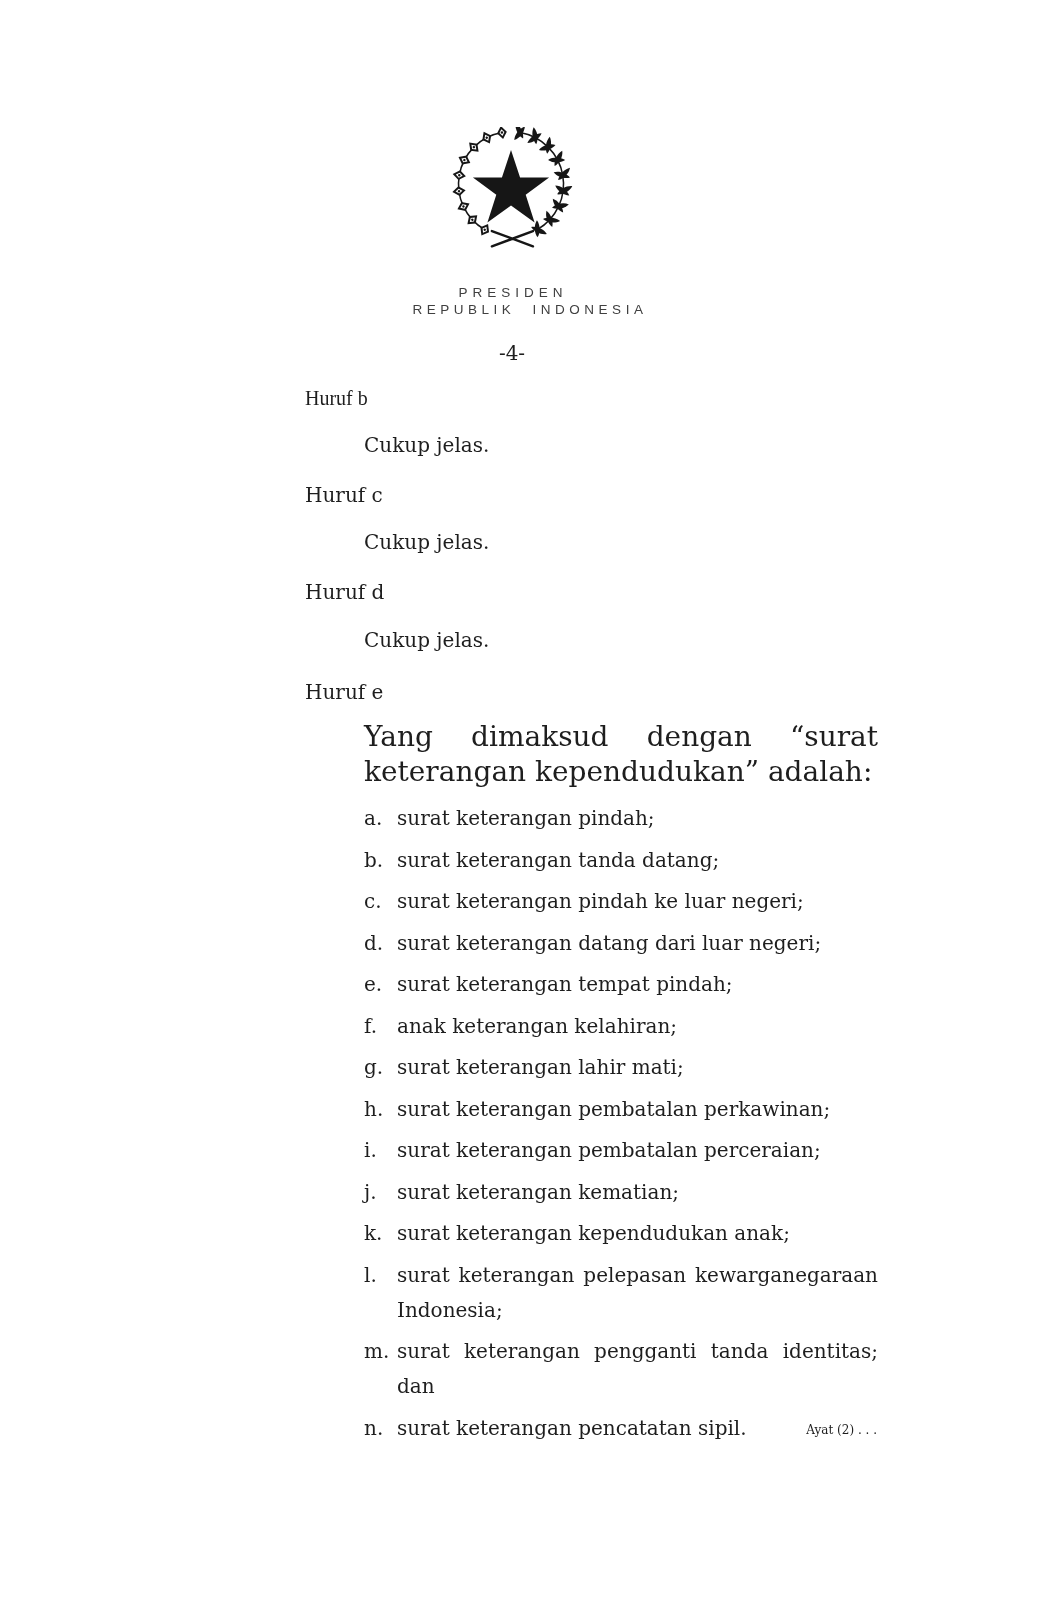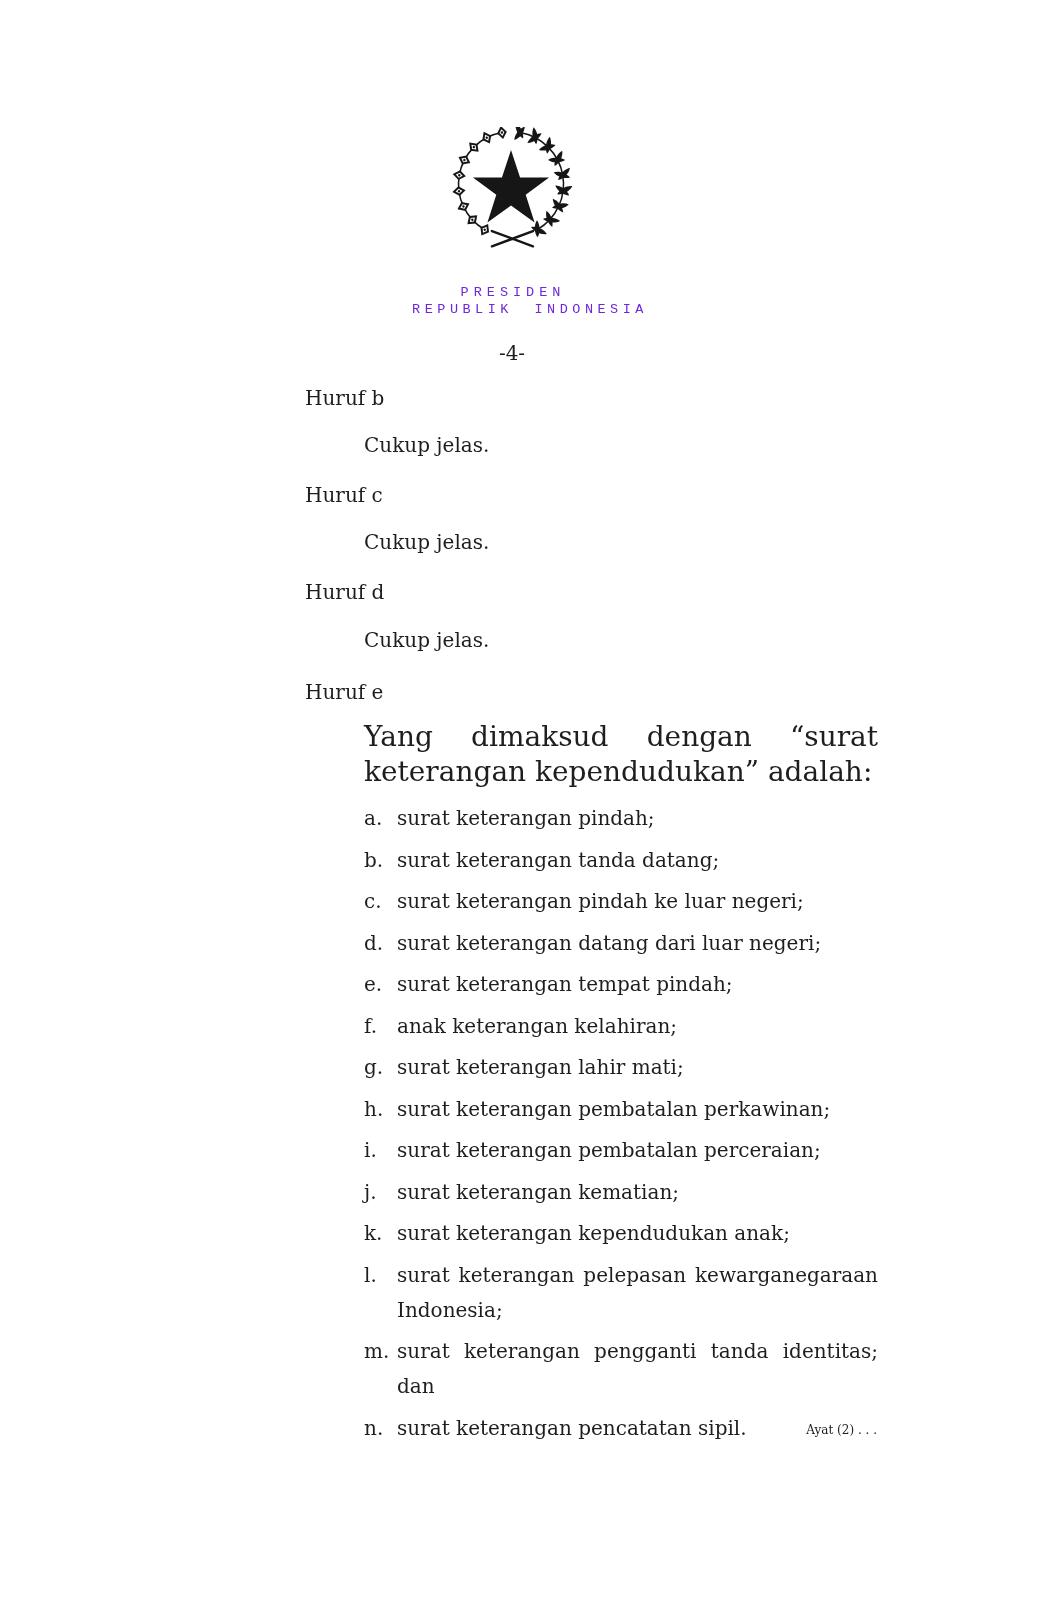--- a/index.html
+++ b/index.html
@@ -15,41 +15,41 @@
     background:#ffffff;
     overflow:hidden;
   }
   
   #emblem{
     position:absolute; left:444px; top:127px;
   }
   .org-line{
     position:absolute; left:0; width:1026px;
     text-align:center;
-    font-family:Liberation Mono, monospace;
+    font-family:Liberation Sans, sans-serif;
     font-size:13.5px; line-height:16px;
-    color:#6d28d9;
+    color:#404040;
     letter-spacing:5px;
   }
   #org1{ top:285px; }
   #org2{ top:302px; letter-spacing:4.5px; word-spacing:9px;margin-left:17px; }
   #pagenum{
     position:absolute; left:0; top:339px; width:1024px;
     text-align:center;
     font-size:20px; line-height:28px;
   }
   
   .h, .b{
     position:absolute;
     font-size:20px; line-height:35px;
     white-space:nowrap;
   }
   .h{ left:305px; }
   .b{ left:364px; }
-  #h-b{ top:381px; } #b-b{ top:428px; }
+  #h-b{ top:381px;font-family:Liberation Serif, serif; } #b-b{ top:428px; }
   #h-c{ top:478px; } #b-c{ top:525px; }
   #h-d{ top:575px; } #b-d{ top:623px; }
   #h-e{ top:675px; }
   #para{
     position:absolute; left:364px; top:719px; width:514px;
     font-size:28px; line-height:35px;
     text-align:justify;
   }
   #list{
     position:absolute; left:364px; top:801px; width:514px;

